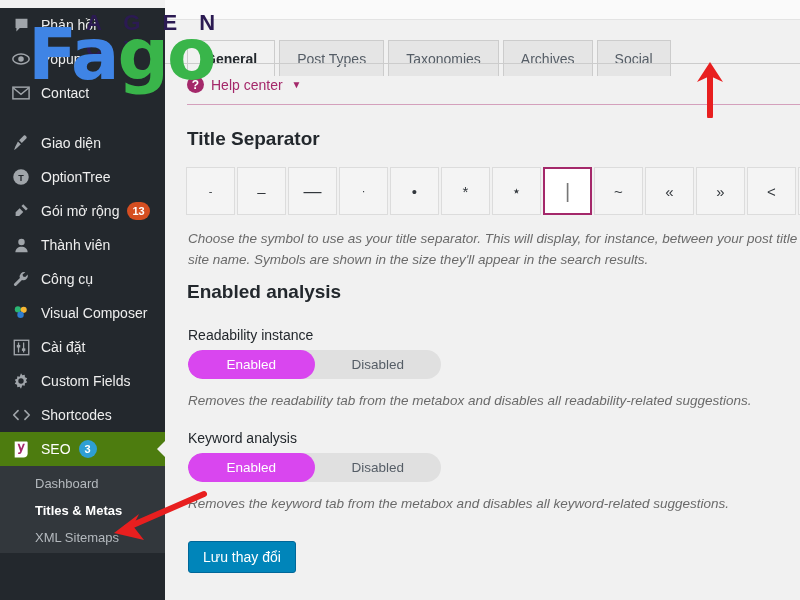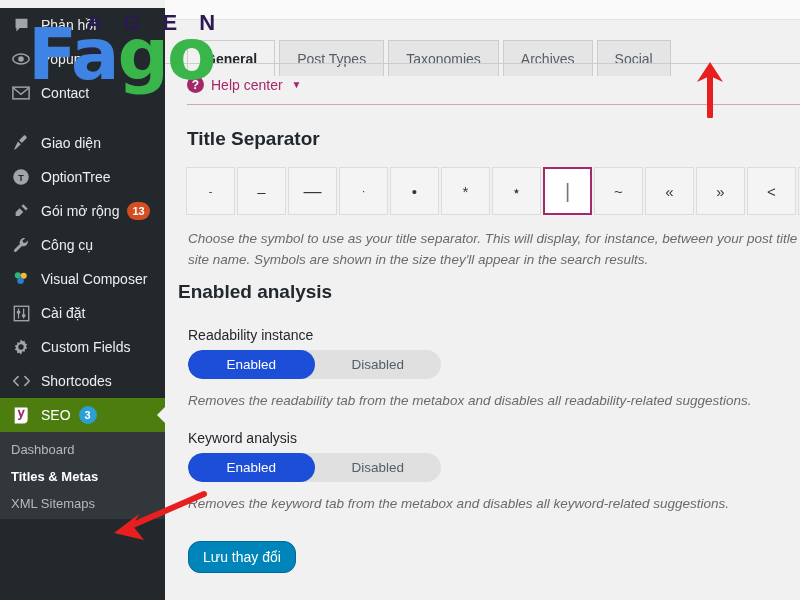--- a/index.html
+++ b/index.html
@@ -62,20 +62,21 @@
   }
   .badge.blue { background: #2e9fd4; }
 
   .submenu { background: #32373c; padding: 4px 0 2px 0; }
   .submenu-item {
     display: block;
     padding: 6px 16px 6px 11px;
     color: #b4b9be;
     font-size: 13px;
     white-space: nowrap;
+    margin-left: 24px;
   }
   .submenu-item.current { color: #ffffff; font-weight: bold; }
 
   
   #main {
     position: absolute; left: 165px; top: 0;
     width: 635px; height: 600px;
     background: #f1f1f1;
     overflow: hidden;
   }
@@ -191,33 +192,33 @@
     overflow: hidden;
     width: 253px;
   }
   .toggle .opt {
     flex: 1;
     display: flex; align-items: center; justify-content: center;
     font-size: 13.5px;
     color: #555d66;
   }
   .toggle .opt.on {
-    background: #1d4ed8;
+    background: #d946ef;
     color: #ffffff;
     border-radius: 15px;
   }
 
   .save-btn {
     position: absolute; left: 188px; top: 541px;
     height: 32px;
     padding: 0 14px;
     display: flex; align-items: center;
     background: #0085ba;
     border: 1px solid #006799;
-    border-radius: 12px;
+    border-radius: 3px;
     color: #ffffff;
     font-size: 14px;
   }
 
   
   #watermark {
     position: absolute; left: 28px; top: 2px;
     width: 210px; height: 95px;
     pointer-events: none;
   }
@@ -304,20 +305,29 @@
       <span class="mi-icon">
         <svg width="18" height="18" viewBox="0 0 20 20">
           <path fill="currentColor" d="M4 11.5l4.5-4.5 4 4L8 15.5H4z"></path>
           <path fill="currentColor" d="M12.5 2.5l5 5-2 2-5-5z"></path>
         </svg>
       </span>
       <span class="mi-label">Gói mở rộng</span>
       <span class="badge">13</span>
     </div>
 
+    <div class="menu-item">
+      <span class="mi-icon">
+        <svg width="17" height="17" viewBox="0 0 20 20">
+          <circle cx="10" cy="6" r="3.8" fill="currentColor"></circle>
+          <path fill="currentColor" d="M2.8 18c0-4 3.3-6.4 7.2-6.4s7.2 2.4 7.2 6.4z"></path>
+        </svg>
+      </span>
+      <span class="mi-label">Thành viên</span>
+    </div>
 
     <div class="menu-item">
       <span class="mi-icon">
         <svg width="18" height="18" viewBox="0 0 20 20">
           <path fill="currentColor" d="M14.8 2.4a5 5 0 0 0-6 6.4L2.6 15a1.6 1.6 0 0 0 2.3 2.3l6.2-6.2a5 5 0 0 0 6.4-6l-2.8 2.8-2.4-.6-.6-2.4z"></path>
         </svg>
       </span>
       <span class="mi-label">Công cụ</span>
     </div>
 
@@ -440,21 +450,21 @@
       </div>
     <div class="sep-btn">
         <span class="g-md">&lt;</span>
       </div>
     <div class="sep-btn"></div>
   </div>
 
   <div class="help-text" style="left:188px; top:229px;">Choose the symbol to use as your title separator. This will display, for instance, between your post title and</div>
   <div class="help-text" style="left:188px; top:250px;">site name. Symbols are shown in the size they'll appear in the search results.</div>
 
-  <div class="section-title" style="left:178px; top:281px;">Enabled analysis</div>
+  <div class="section-title" style="left:187px; top:281px;">Enabled analysis</div>
 
   <div class="field-label" style="left:188px; top:327px;">Readability instance</div>
   <div class="toggle" style="left:188px; top:350px;">
     <div class="opt on">Enabled</div>
     <div class="opt">Disabled</div>
   </div>
   <div class="help-text" style="left:188px; top:391px;">Removes the readability tab from the metabox and disables all readability-related suggestions.</div>
 
   <div class="field-label" style="left:188px; top:430px;">Keyword analysis</div>
   <div class="toggle" style="left:188px; top:453px;">

